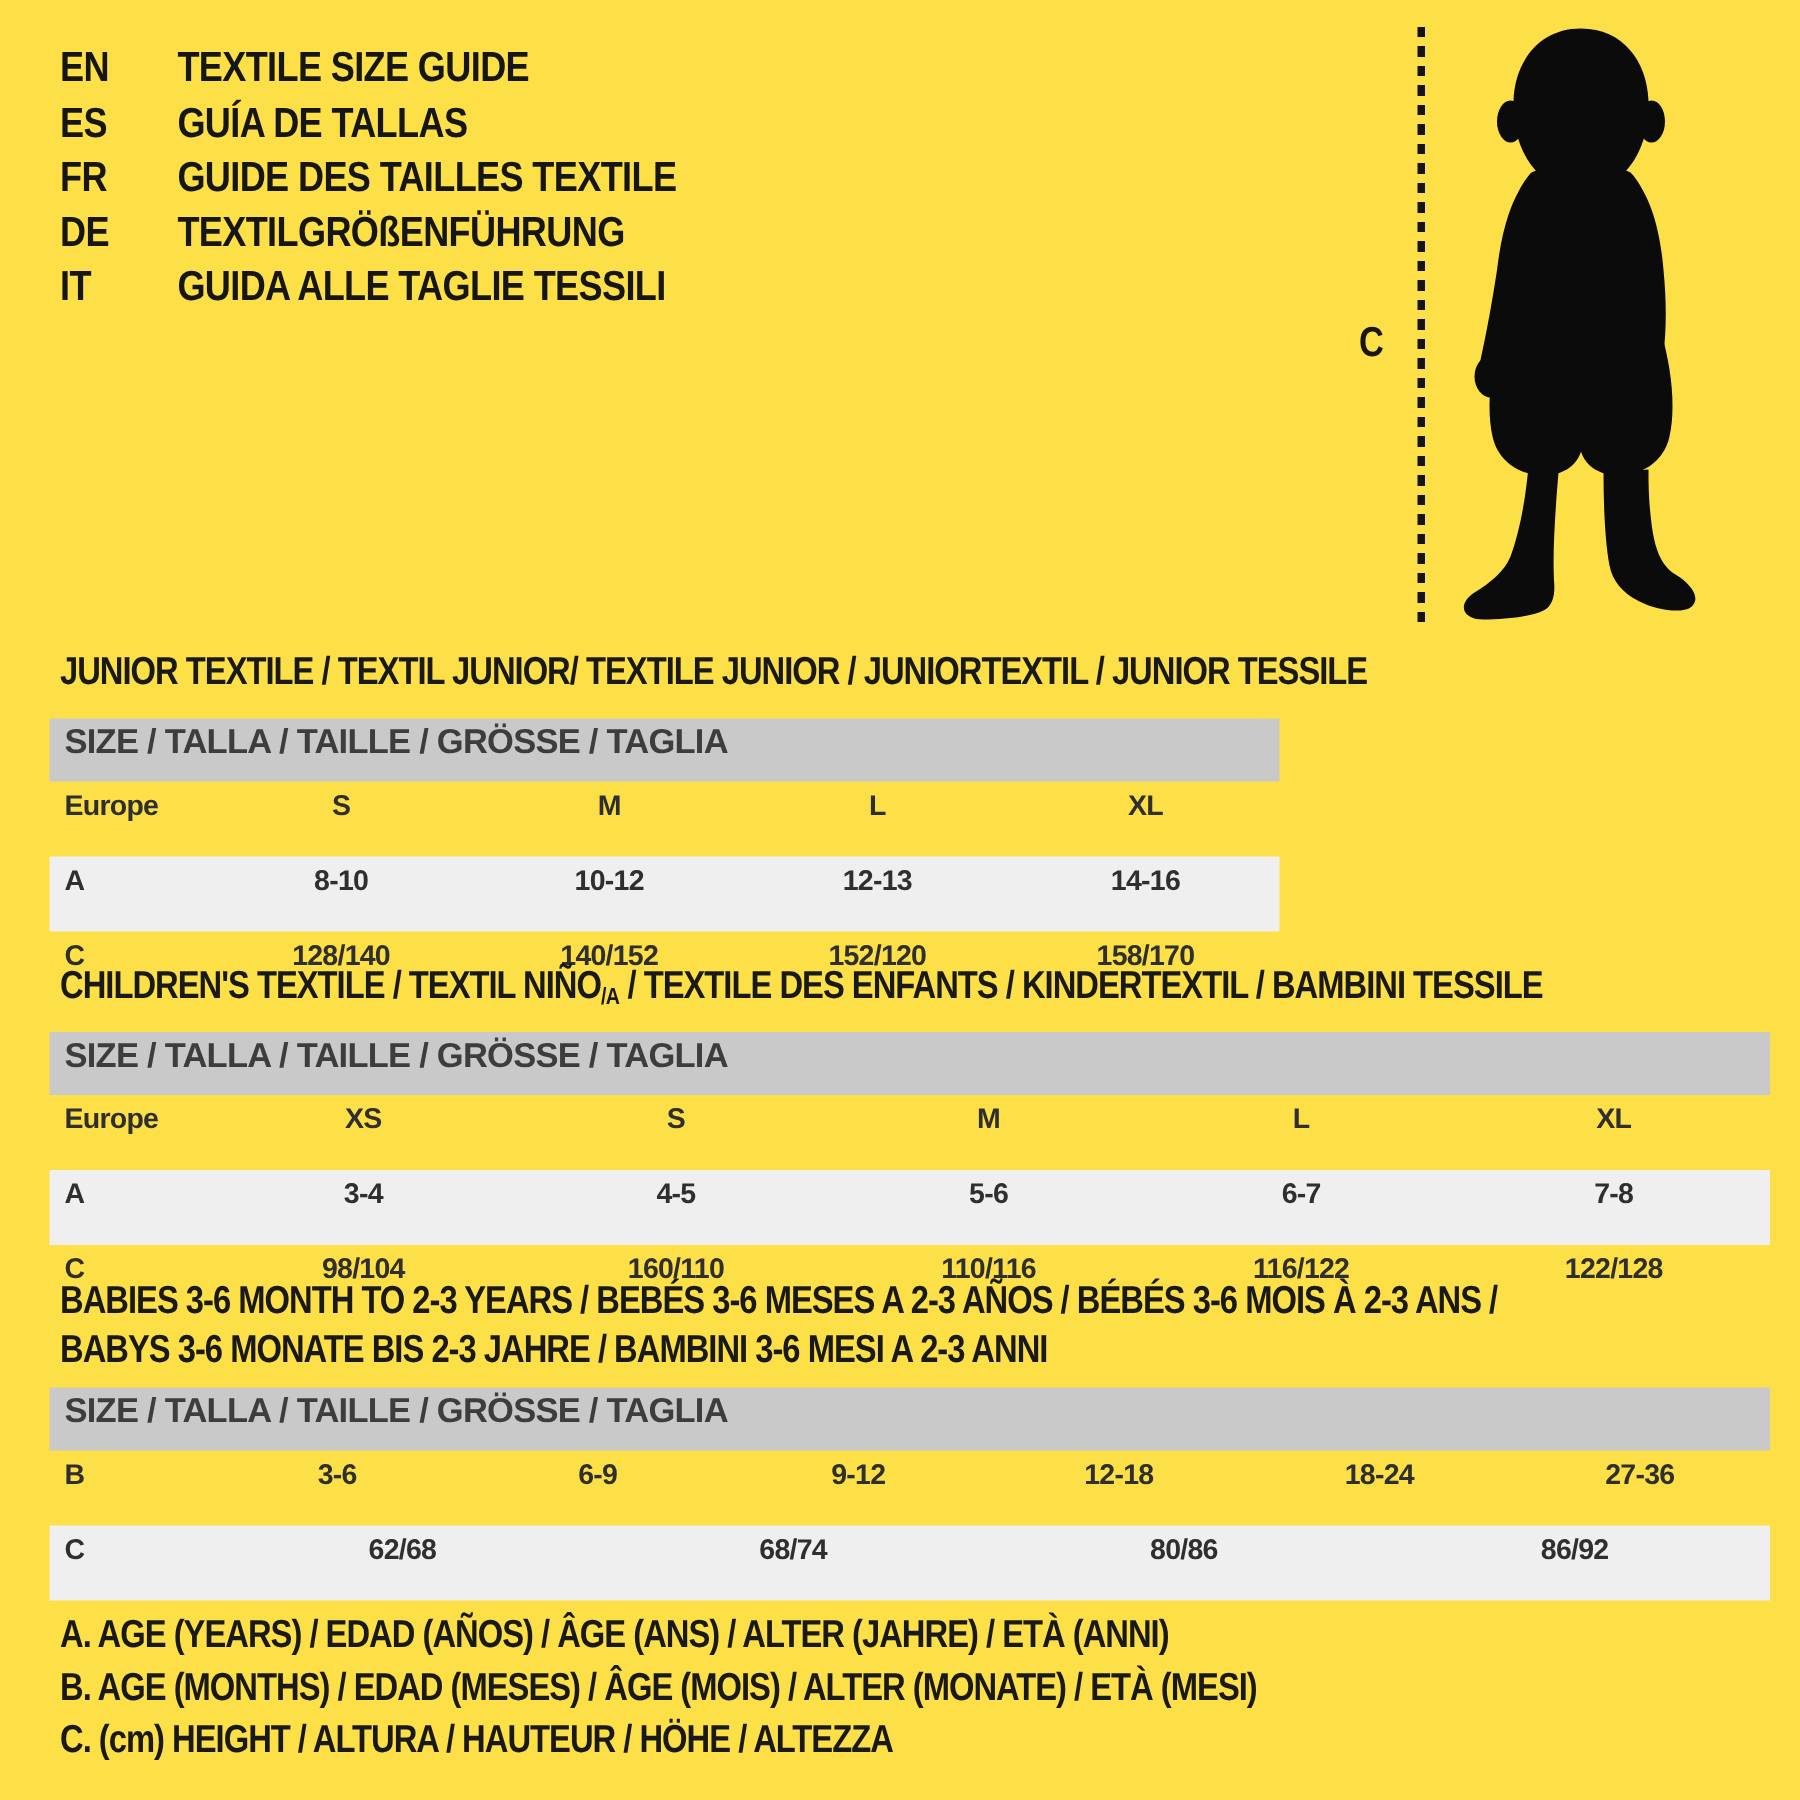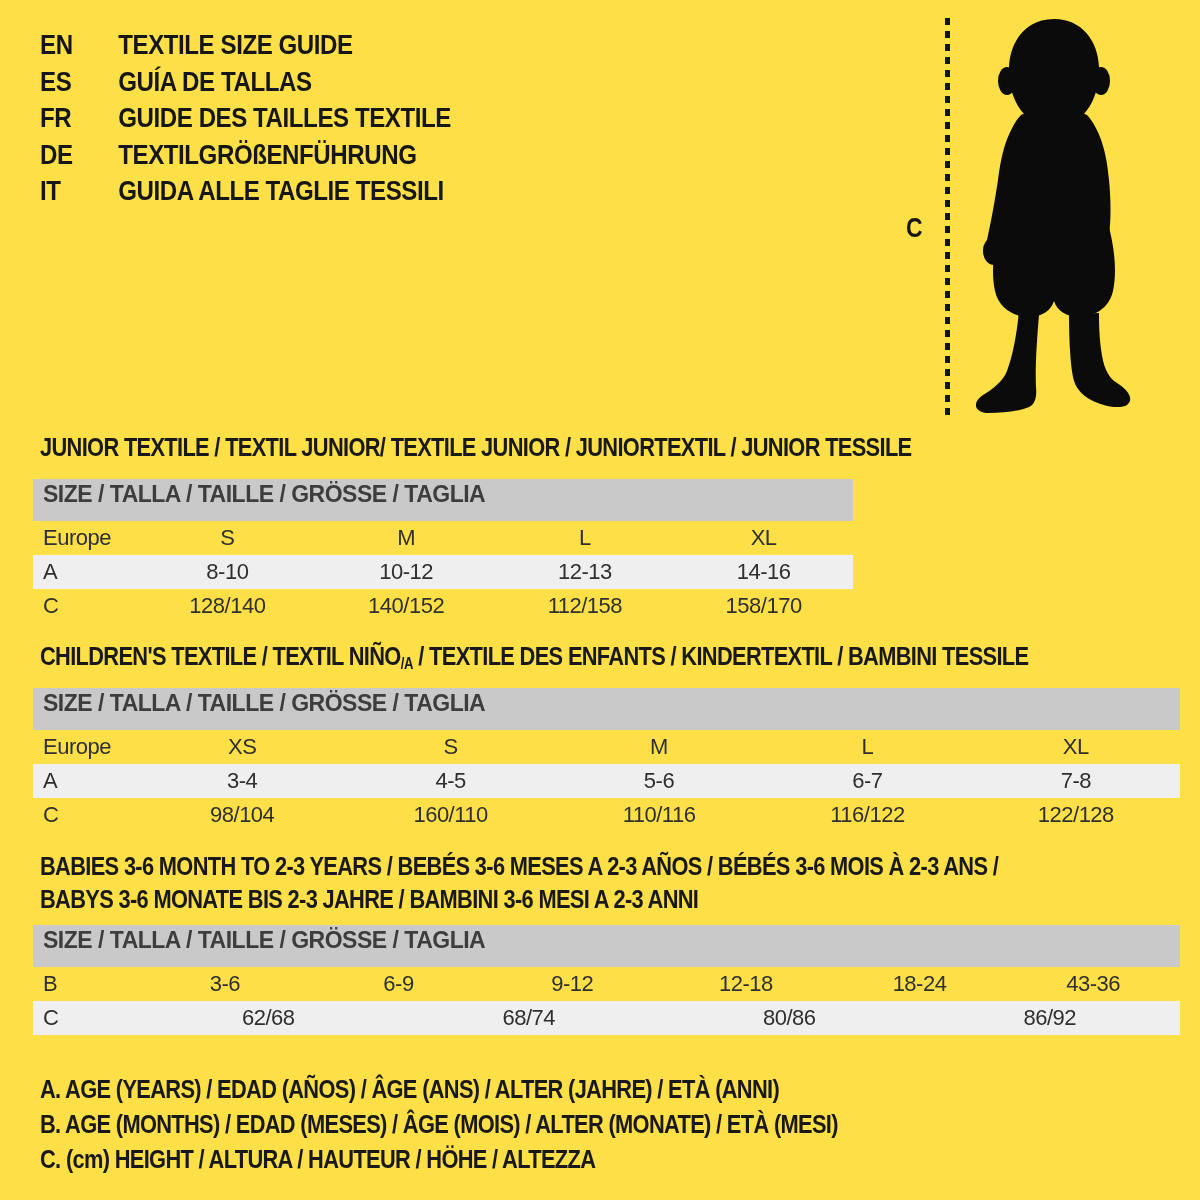--- a/index.html
+++ b/index.html
@@ -50,22 +50,22 @@
 
   
   .size-table { position: absolute; left: 33px; }
   .tbar {
     height: 42px; line-height: 30px;
     background: #c9c9c9; color: #3d3d3d;
     font-size: 23px; font-weight: 700; letter-spacing: -0.5px;
     padding-left: 10px; white-space: nowrap;
   }
   .trow {
-    display: flex; height: 34px; line-height: 34px;
-    font-size: 22px; font-weight: 400; letter-spacing: -0.5px;
+    display: flex; height: 50px; line-height: 34px;
+    font-size: 19px; font-weight: 700; letter-spacing: -0.5px;
     color: #2f2f2f;
   }
   .trow.shaded { background: #efefef; }
   .tlabel { width: 105px; padding-left: 10px; flex: 0 0 auto; }
   .tcell { flex: 1 1 0; text-align: center; }
 
   
   .legend-line {
     position: absolute; left: 40px;
     font-size: 26px; font-weight: 700; letter-spacing: -0.8px;
@@ -135,21 +135,21 @@
           <div class="tlabel">A</div>
           <div class="tcell">8-10</div>
           <div class="tcell">10-12</div>
           <div class="tcell">12-13</div>
           <div class="tcell">14-16</div>
         </div>
         <div class="trow">
           <div class="tlabel">C</div>
           <div class="tcell">128/140</div>
           <div class="tcell">140/152</div>
-          <div class="tcell">112/158</div>
+          <div class="tcell">152/120</div>
           <div class="tcell">158/170</div>
         </div>
       </div>
   </div>
 
   <div class="sec-title" style="top:641px;">
     <span>CHILDREN'S TEXTILE / TEXTIL NIÑO</span><span class="sub">/A</span><span> / TEXTILE DES ENFANTS / KINDERTEXTIL / BAMBINI TESSILE</span>
   </div>
   <div class="size-table" style="top:688px; width:1147px;">
     <div class="tbar">SIZE / TALLA / TAILLE / GRÖSSE / TAGLIA</div>
@@ -186,21 +186,21 @@
   <div class="size-table" style="top:925px; width:1147px;">
     <div class="tbar">SIZE / TALLA / TAILLE / GRÖSSE / TAGLIA</div>
     <div>
         <div class="trow">
           <div class="tlabel">B</div>
           <div class="tcell">3-6</div>
           <div class="tcell">6-9</div>
           <div class="tcell">9-12</div>
           <div class="tcell">12-18</div>
           <div class="tcell">18-24</div>
-          <div class="tcell">43-36</div>
+          <div class="tcell">27-36</div>
         </div>
         <div class="trow shaded">
           <div class="tlabel">C</div>
           <div class="tcell">62/68</div>
           <div class="tcell">68/74</div>
           <div class="tcell">80/86</div>
           <div class="tcell">86/92</div>
         </div>
       </div>
   </div>

